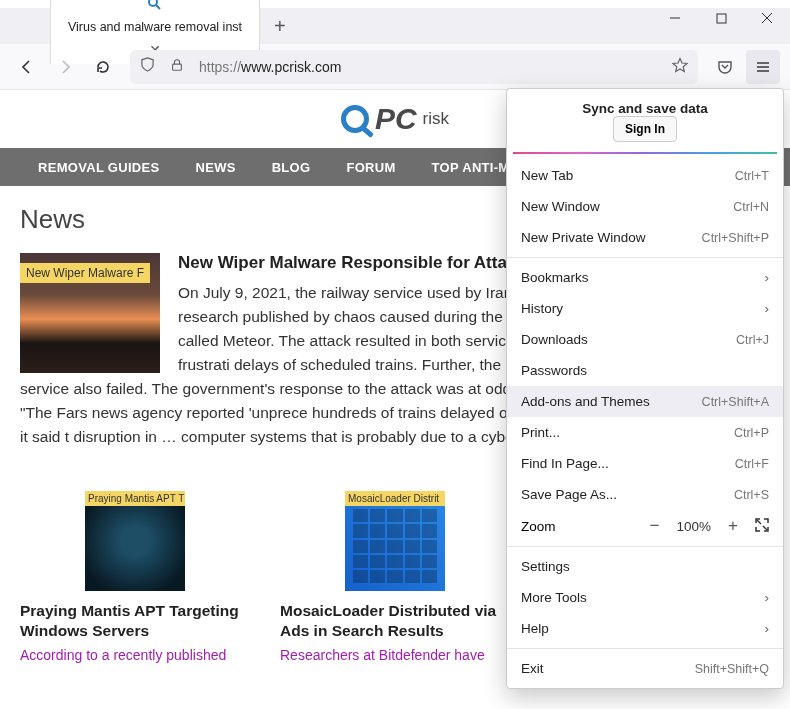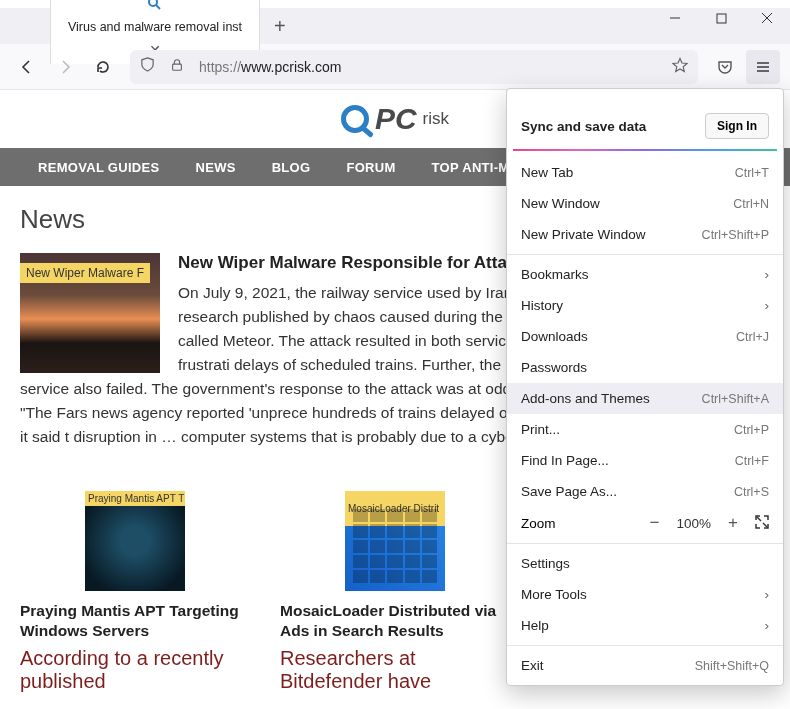--- a/index.html
+++ b/index.html
@@ -45,29 +45,29 @@
 .art-thumb .ribbon { position:absolute; top:10px; left:0; background:#f5d563; color:#333; font-size:12px; padding:3px 6px; white-space:nowrap; }
 .art-title { font-size:17px; font-weight:700; color:#222; margin-bottom:8px; }
 .art-body { font-size:15.5px; color:#333; line-height:1.55; }
 
 .cards { display:flex; gap:30px; margin-top:42px; }
 .card { width:230px; }
 .card-thumb { width:100px; height:100px; margin:0 auto; position:relative; }
 .c1 { background:radial-gradient(circle at center,#1d4e66 20%,#081923 80%); }
 .c1 .ribbon { position:absolute; top:0; left:0; right:0; background:#f5d563; color:#333; font-size:10px; padding:2px 3px; white-space:nowrap; overflow:hidden; }
 .c2 { background:linear-gradient(45deg,#1461c9,#2a88e8); }
-.c2 .ribbon { position:absolute; top:0; left:0; right:0; background:#f5d563; color:#333; font-size:10px; padding:12px 3px; white-space:nowrap; overflow:hidden; }
+.c2 .ribbon { position:absolute; top:0; left:0; right:0; background:#f5d563; color:#333; font-size:10px; padding:2px 3px; white-space:nowrap; overflow:hidden; }
 .grid { position:absolute; top:18px; left:8px; right:8px; bottom:8px; display:grid; grid-template-columns:repeat(5,1fr); grid-template-rows:repeat(5,1fr); gap:2px; }
 .grid div { background:rgba(0,0,0,0.25); }
 .card-title { font-size:15.5px; font-weight:700; color:#222; margin-top:10px; line-height:1.3; }
-.card-body { font-size:20px; color:#7f1d1d; margin-top:6px; }
+.card-body { font-size:14px; color:#a21caf; margin-top:6px; }
 
 
 .menu { position:absolute; top:88px; right:6px; width:278px; background:#fff; border:1px solid #ccc; border-radius:4px; box-shadow:0 8px 24px rgba(0,0,0,0.22); z-index:100; padding-bottom:4px; }
-.menu-header { display:flex; align-items:center; justify-content:space-between; padding:24px 14px 10px; }
+.menu-header { display:flex; align-items:center; justify-content:flex-end; padding:12px 14px 10px;flex-direction:column; }
 .menu-header-text { font-size:13.5px; font-weight:600; color:#222; }
 .signin { border:1px solid #ccc; border-radius:4px; padding:5px 11px; font-size:12px; font-weight:600; background:#f8f8f8; cursor:pointer; }
 .rainbow { height:2px; background:linear-gradient(to right,#e0498a,#d968c8,#8b6be0,#4e9de8,#3fc19b); margin:0 6px 6px; }
 .menu-item { display:flex; align-items:center; justify-content:space-between; padding:8px 14px; font-size:13.5px; color:#222; cursor:pointer; }
 .menu-item:hover, .menu-item.hl { background:#ededf3; }
 .menu-item .sc { color:#777; font-size:12.5px; }
 .menu-item .chev { color:#666; }
 .sep { height:1px; background:#e4e4e8; margin:4px 0; }
 .zoom-row { display:flex; align-items:center; padding:6px 14px; font-size:13.5px; }
 .zoom-row .label { flex:1; }

